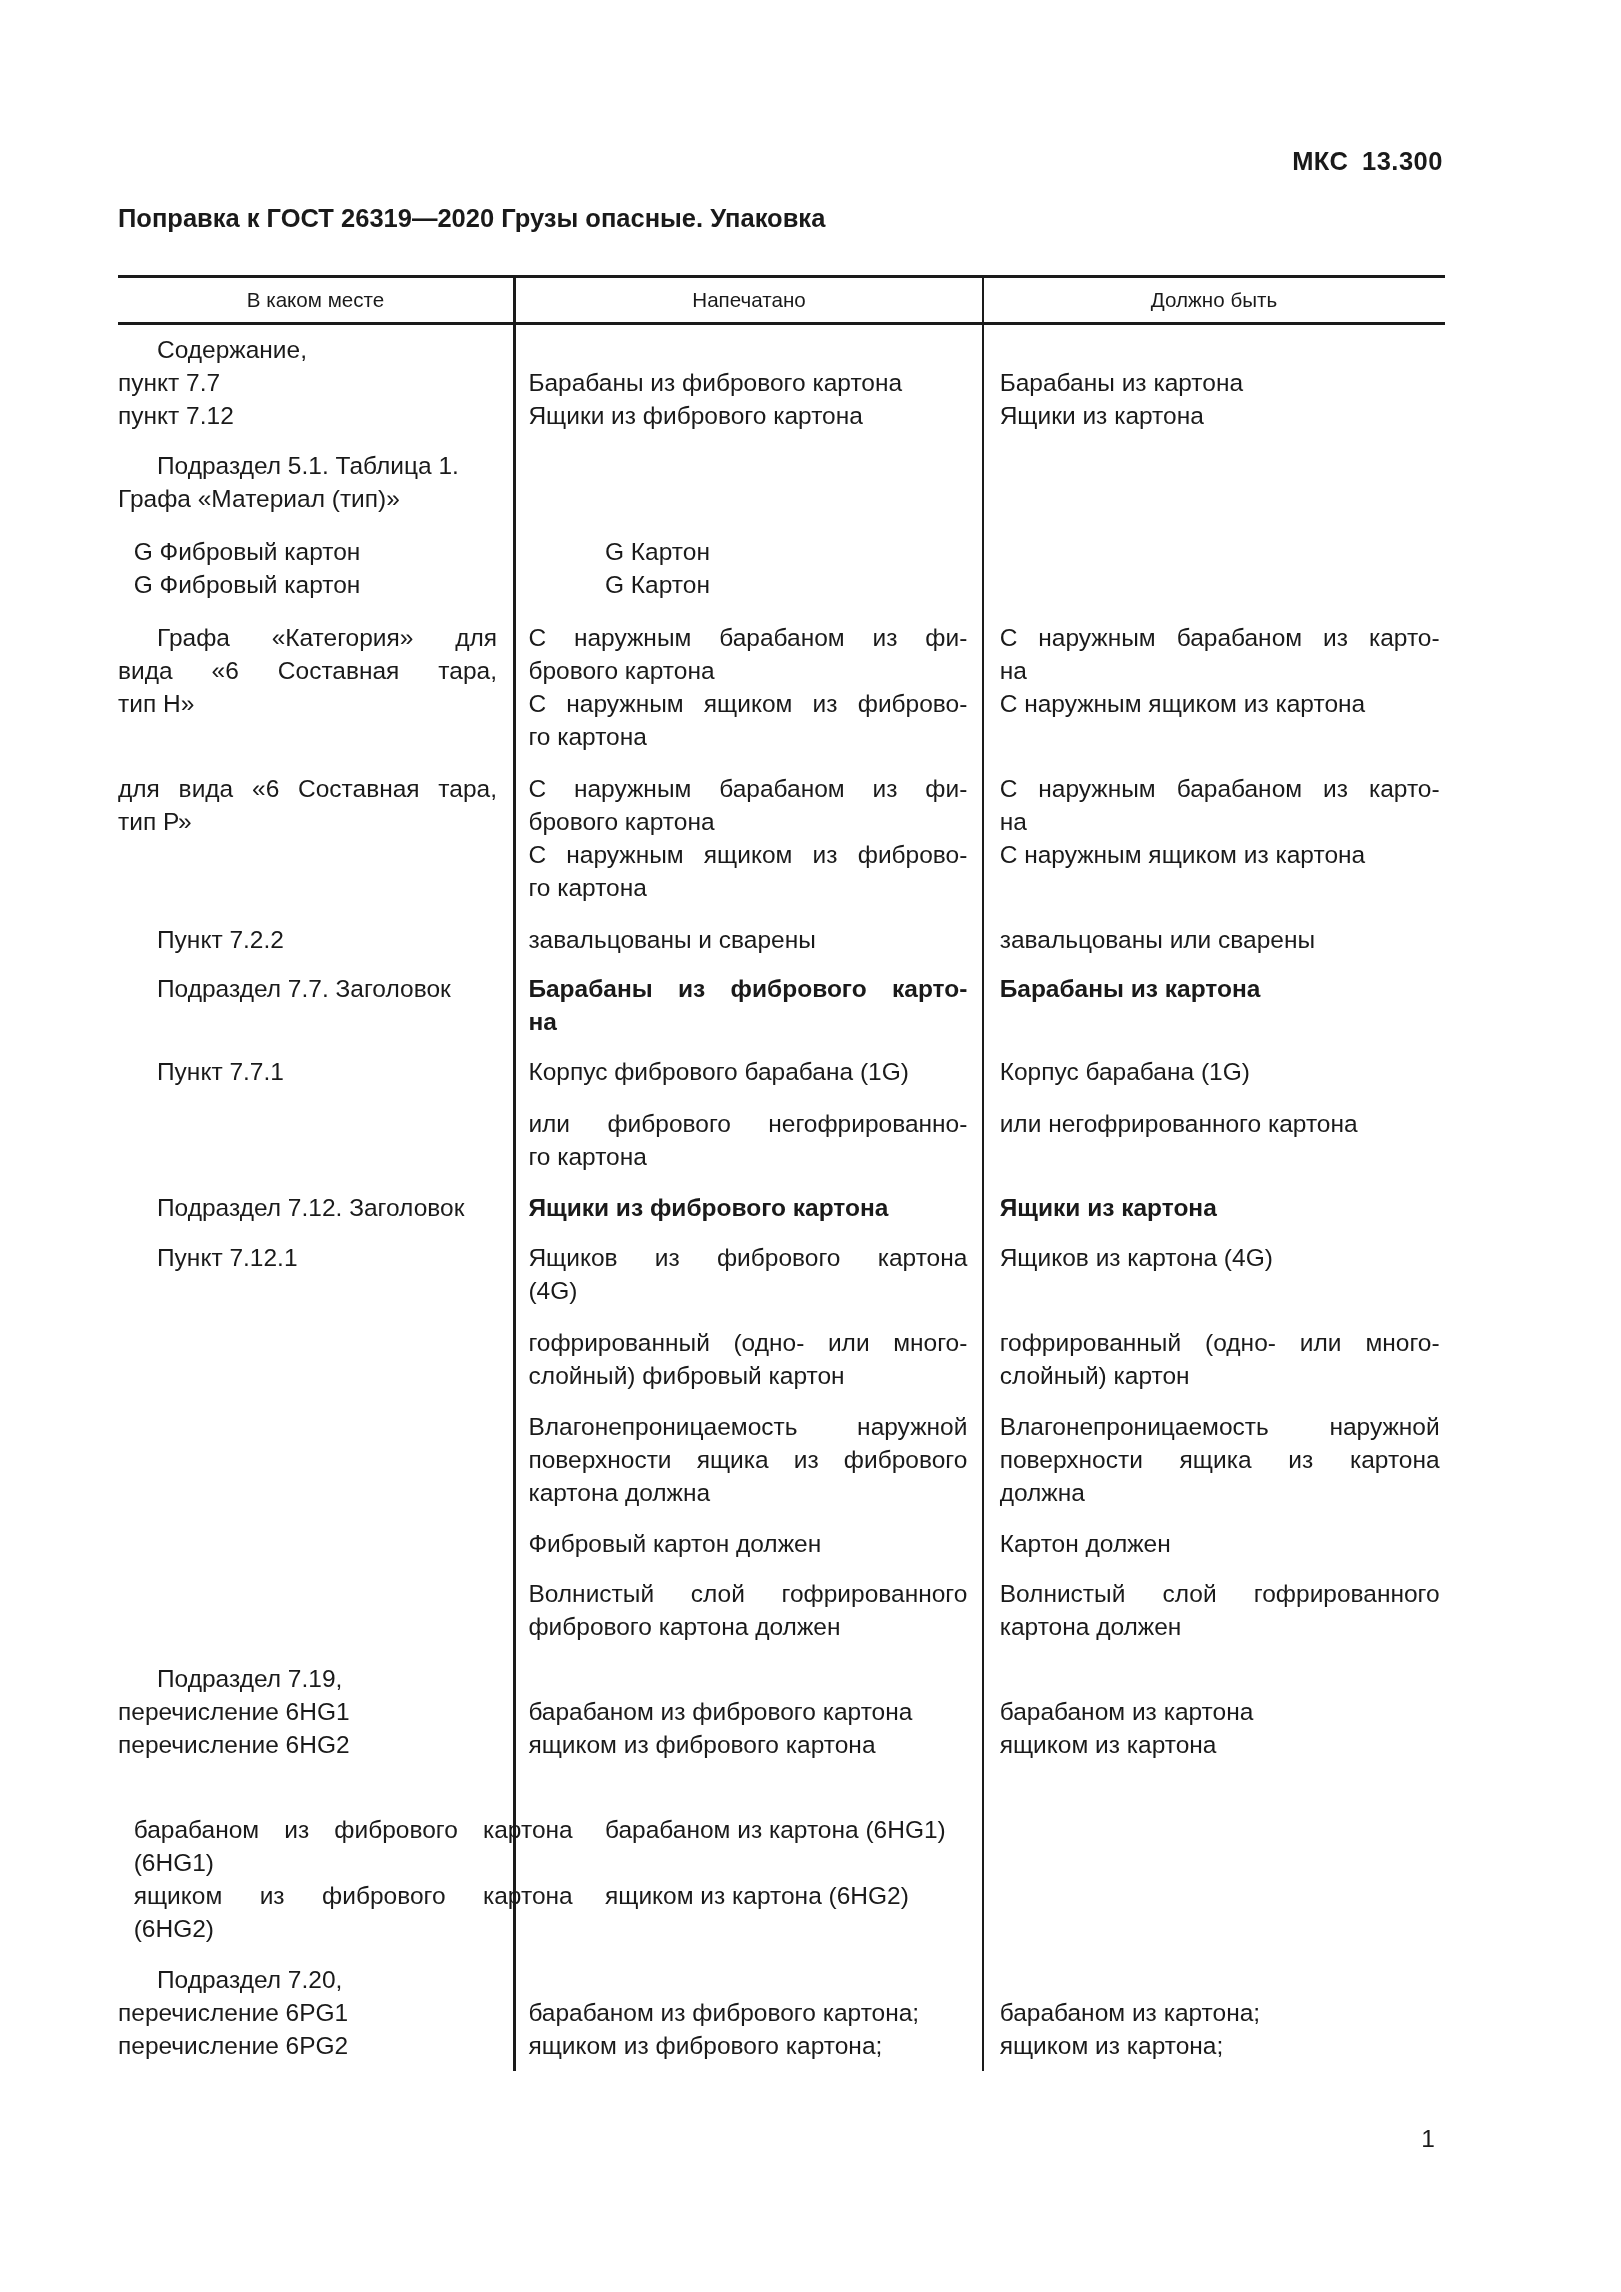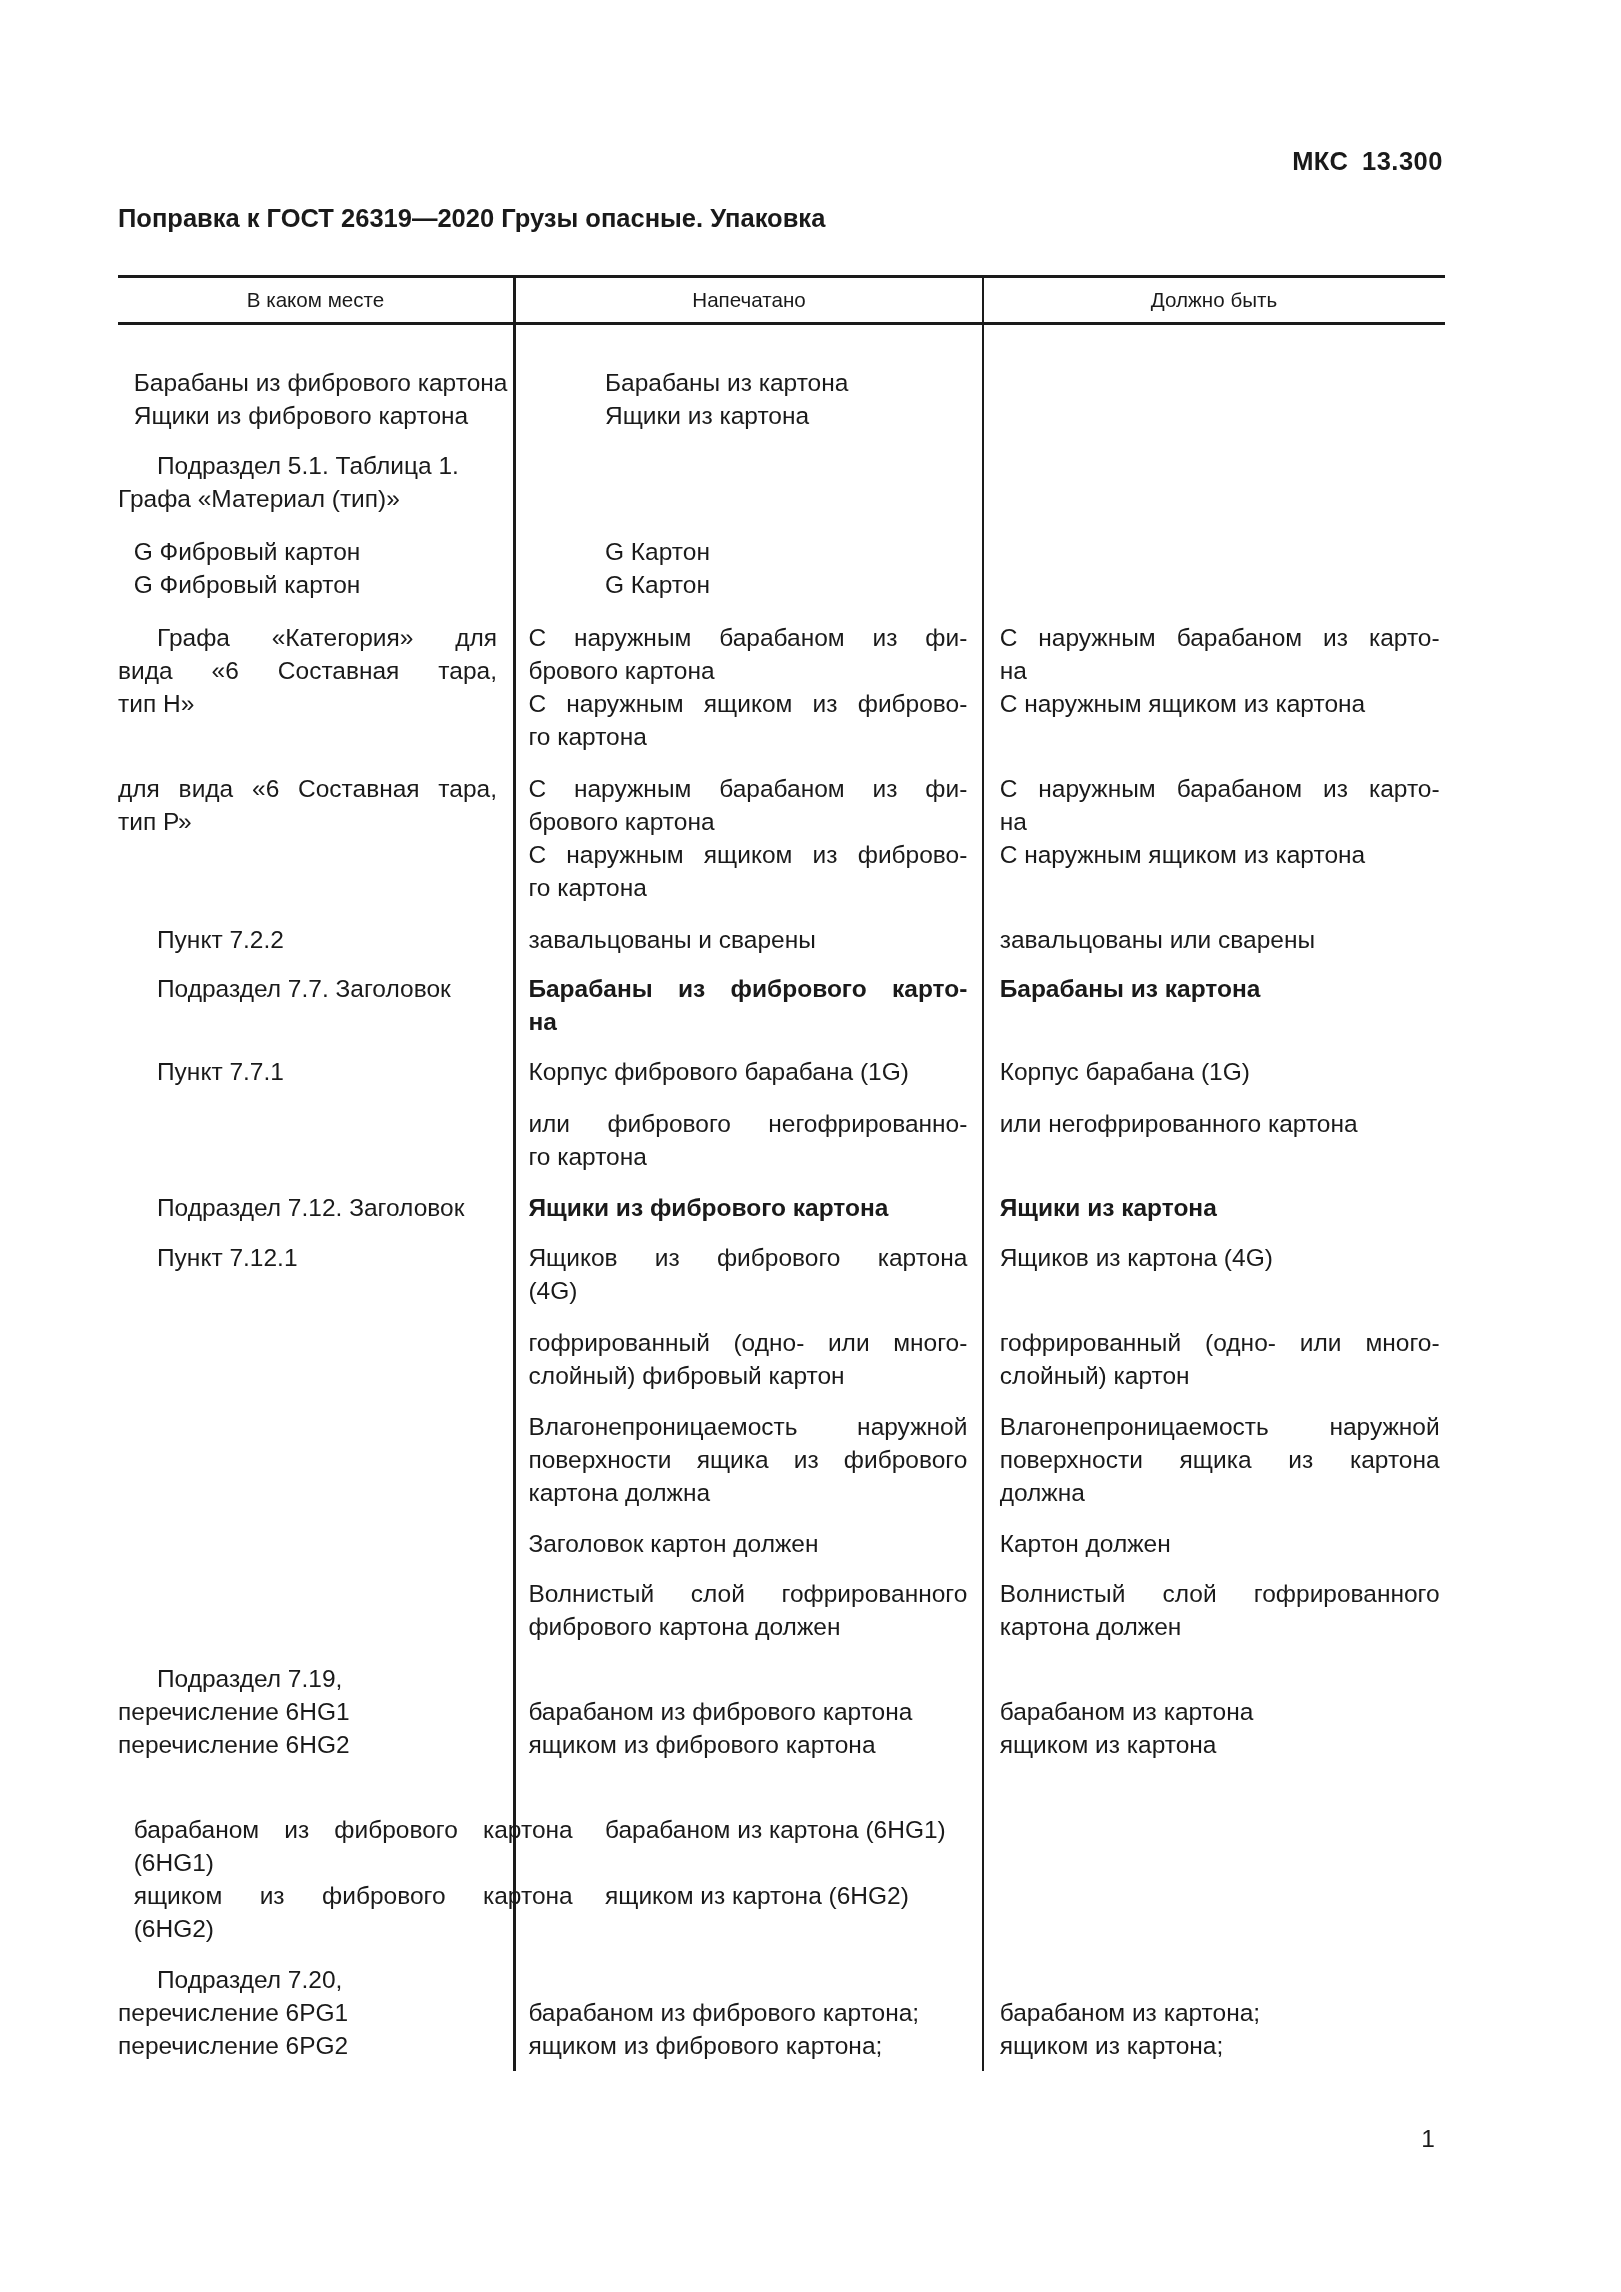--- a/index.html
+++ b/index.html
@@ -39,20 +39,25 @@
 <div class="table">
   <div class="rule-top"></div>
   <div class="rule-head"></div>
   <div class="vline v1"></div>
   <div class="vline v2"></div>
   <div class="hcell h1">В каком месте</div>
   <div class="hcell h2">Напечатано</div>
   <div class="hcell h3">Должно быть</div>
   <div class="body" id="table-body">
       <div class="row" style="margin-top: 7.8px;">
+        <div class="c1">
+          <span class="line indent">Содержание,</span>
+          <span class="line">пункт 7.7</span>
+          <span class="line">пункт 7.12</span>
+        </div>
         <div class="c2">
           <span class="line">&nbsp;</span>
           <span class="line">Барабаны из фибрового картона</span>
           <span class="line">Ящики из фибрового картона</span>
         </div>
         <div class="c3">
           <span class="line">&nbsp;</span>
           <span class="line">Барабаны из картона</span>
           <span class="line">Ящики из картона</span>
         </div>
@@ -197,21 +202,21 @@
         </div>
         <div class="c3">
           <span class="line just">Влагонепроницаемость наружной</span>
           <span class="line just">поверхности ящика из картона</span>
           <span class="line">должна</span>
         </div>
       </div>
       <div class="row" style="margin-top: 17.6px;">
         <div class="c1"></div>
         <div class="c2">
-          <span class="line">Заголовок картон должен</span>
+          <span class="line">Фибровый картон должен</span>
         </div>
         <div class="c3">
           <span class="line">Картон должен</span>
         </div>
       </div>
       <div class="row" style="margin-top: 17.6px;">
         <div class="c1"></div>
         <div class="c2">
           <span class="line just">Волнистый слой гофрированного</span>
           <span class="line">фибрового картона должен</span>

